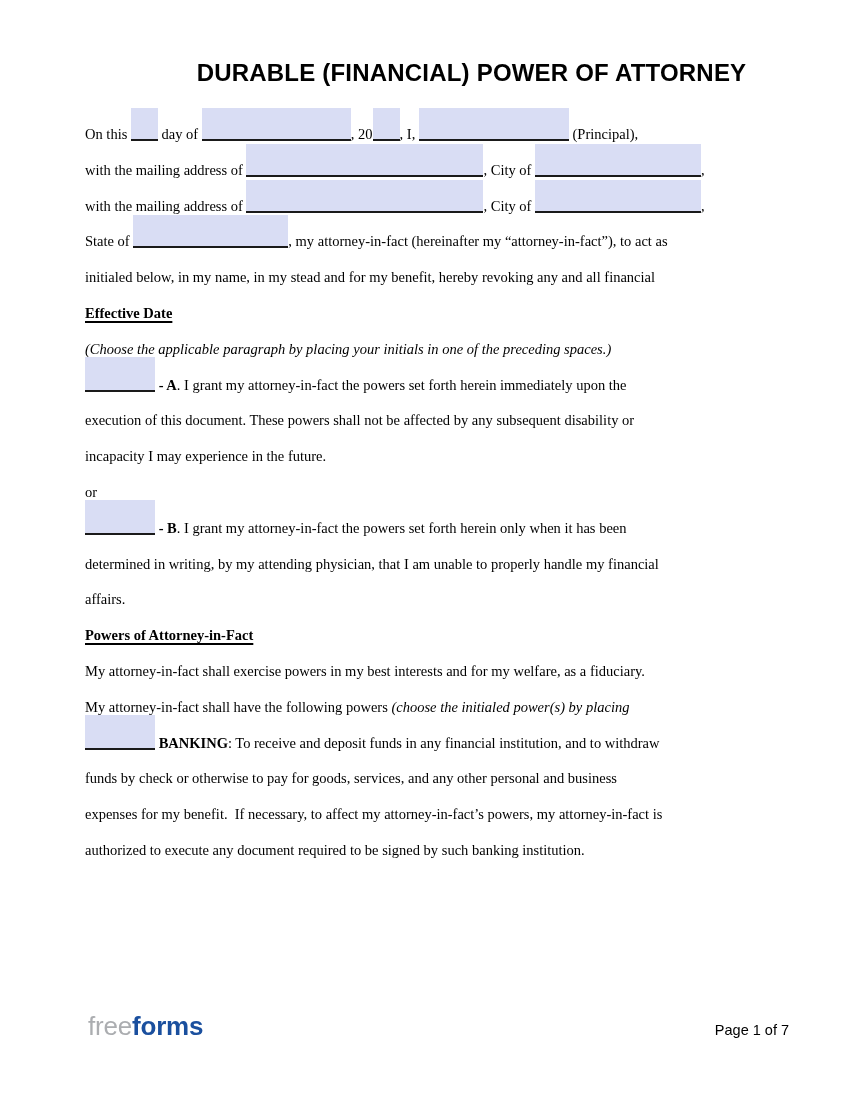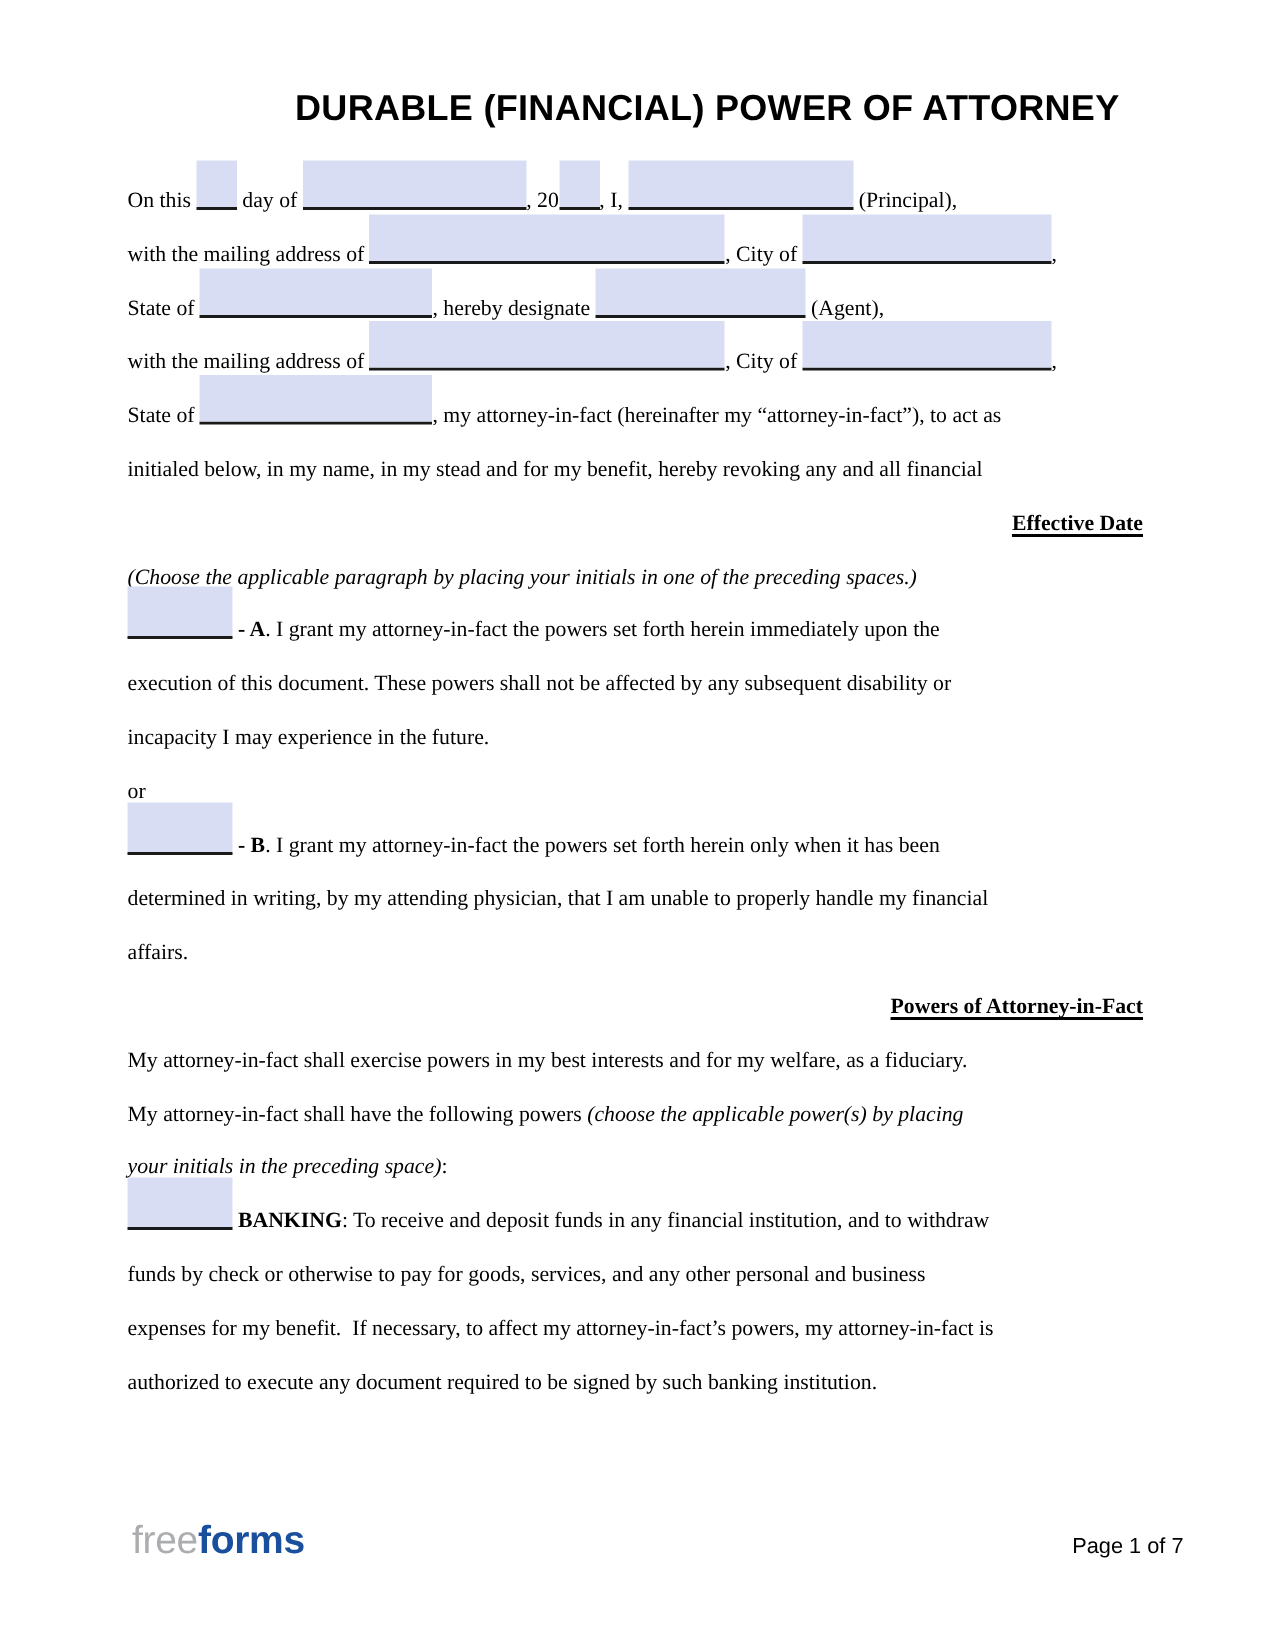--- a/index.html
+++ b/index.html
@@ -19,21 +19,21 @@
     margin-left:48px;
   }
   .doc-lines{
     position:absolute;top:117px;left:85px;width:677px;font-family:Liberation Serif, serif;
   }
   .line{
     height:35.8px;line-height:35.8px;
     font-size:14.5px;
     white-space:pre;
   }
-  .line.center{text-align:right;}
+  .line.center{text-align:left;}
   .heading-text{
     font-weight:bold;
     text-decoration:underline;
     text-decoration-thickness:2px;
     text-underline-offset:3px;
   }
   .seg-bold{font-weight:bold;}
   .seg-italic{font-style:italic;}
   .blank{
     display:inline-block;
@@ -61,37 +61,35 @@
 </head>
 <body>
 
 <div class="page">
 
   <div class="doc-title">DURABLE (FINANCIAL) POWER OF ATTORNEY</div>
 
   <div class="doc-lines" id="doc-lines">
       <div class="line"><span class="">On this </span><span class="blank" style="width: 27px;"></span><span class=""> day of </span><span class="blank" style="width: 149px;"></span><span class="">, 20</span><span class="blank" style="width: 27px;"></span><span class="">, I, </span><span class="blank" style="width: 150px;"></span><span class=""> (Principal),</span></div>
       <div class="line"><span class="">with the mailing address of </span><span class="blank" style="width: 237px;"></span><span class="">, City of </span><span class="blank" style="width: 166px;"></span><span class="">,</span></div>
-      <div class="line"><span class="">State of </span><span class="blank" style="width: 155px;"></span><span class="">, hereby designate </span><span class="blank" style="width: 140px;"></span><span class=""> (Agent),</span></div>
       <div class="line"><span class="">with the mailing address of </span><span class="blank" style="width: 237px;"></span><span class="">, City of </span><span class="blank" style="width: 166px;"></span><span class="">,</span></div>
       <div class="line"><span class="">State of </span><span class="blank" style="width: 155px;"></span><span class="">, my attorney-in-fact (hereinafter my “attorney-in-fact”), to act as</span></div>
       <div class="line"><span class="">initialed below, in my name, in my stead and for my benefit, hereby revoking any and all financial</span></div>
       <div class="line center"><span class="heading-text">Effective Date</span></div>
       <div class="line"><span class="seg-italic">(Choose the applicable paragraph by placing your initials in one of the preceding spaces.)</span></div>
       <div class="line"><span class="blank tall" style="width: 70px;"></span><span class="seg-bold"> - A</span><span class="">. I grant my attorney-in-fact the powers set forth herein immediately upon the</span></div>
       <div class="line"><span class="">execution of this document. These powers shall not be affected by any subsequent disability or</span></div>
       <div class="line"><span class="">incapacity I may experience in the future.</span></div>
       <div class="line"><span class="">or</span></div>
       <div class="line"><span class="blank tall" style="width: 70px;"></span><span class="seg-bold"> - B</span><span class="">. I grant my attorney-in-fact the powers set forth herein only when it has been</span></div>
       <div class="line"><span class="">determined in writing, by my attending physician, that I am unable to properly handle my financial</span></div>
       <div class="line"><span class="">affairs.</span></div>
       <div class="line center"><span class="heading-text">Powers of Attorney-in-Fact</span></div>
       <div class="line"><span class="">My attorney-in-fact shall exercise powers in my best interests and for my welfare, as a fiduciary.</span></div>
-      <div class="line"><span class="">My attorney-in-fact shall have the following powers </span><span class="seg-italic">(choose the applicable power(s) by placing</span></div>
-      <div class="line"><span class="seg-italic">your initials in the preceding space)</span><span class="">:</span></div>
+      <div class="line"><span class="">My attorney-in-fact shall have the following powers </span><span class="seg-italic">(choose the initialed power(s) by placing</span></div>
       <div class="line"><span class="blank tall" style="width: 70px;"></span><span class=""> </span><span class="seg-bold">BANKING</span><span class="">: To receive and deposit funds in any financial institution, and to withdraw</span></div>
       <div class="line"><span class="">funds by check or otherwise to pay for goods, services, and any other personal and business</span></div>
       <div class="line"><span class="">expenses for my benefit.  If necessary, to affect my attorney-in-fact’s powers, my attorney-in-fact is</span></div>
       <div class="line"><span class="">authorized to execute any document required to be signed by such banking institution.</span></div>
     </div>
 
   <div class="footer">
     <div class="logo"><span class="free">free</span><span class="forms">forms</span></div>
     <div class="page-label">Page 1 of 7</div>
   </div>

